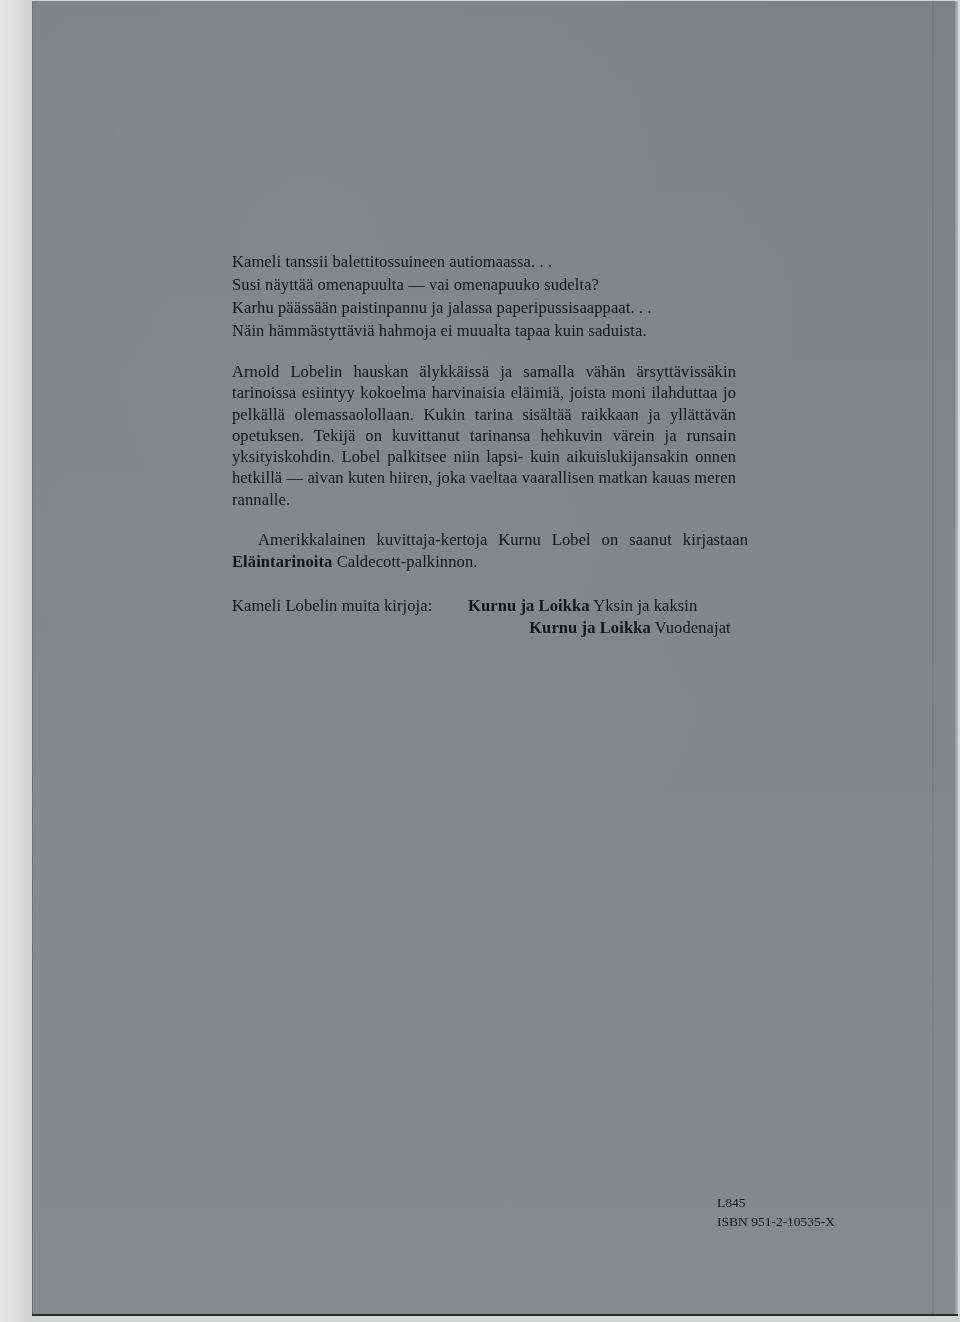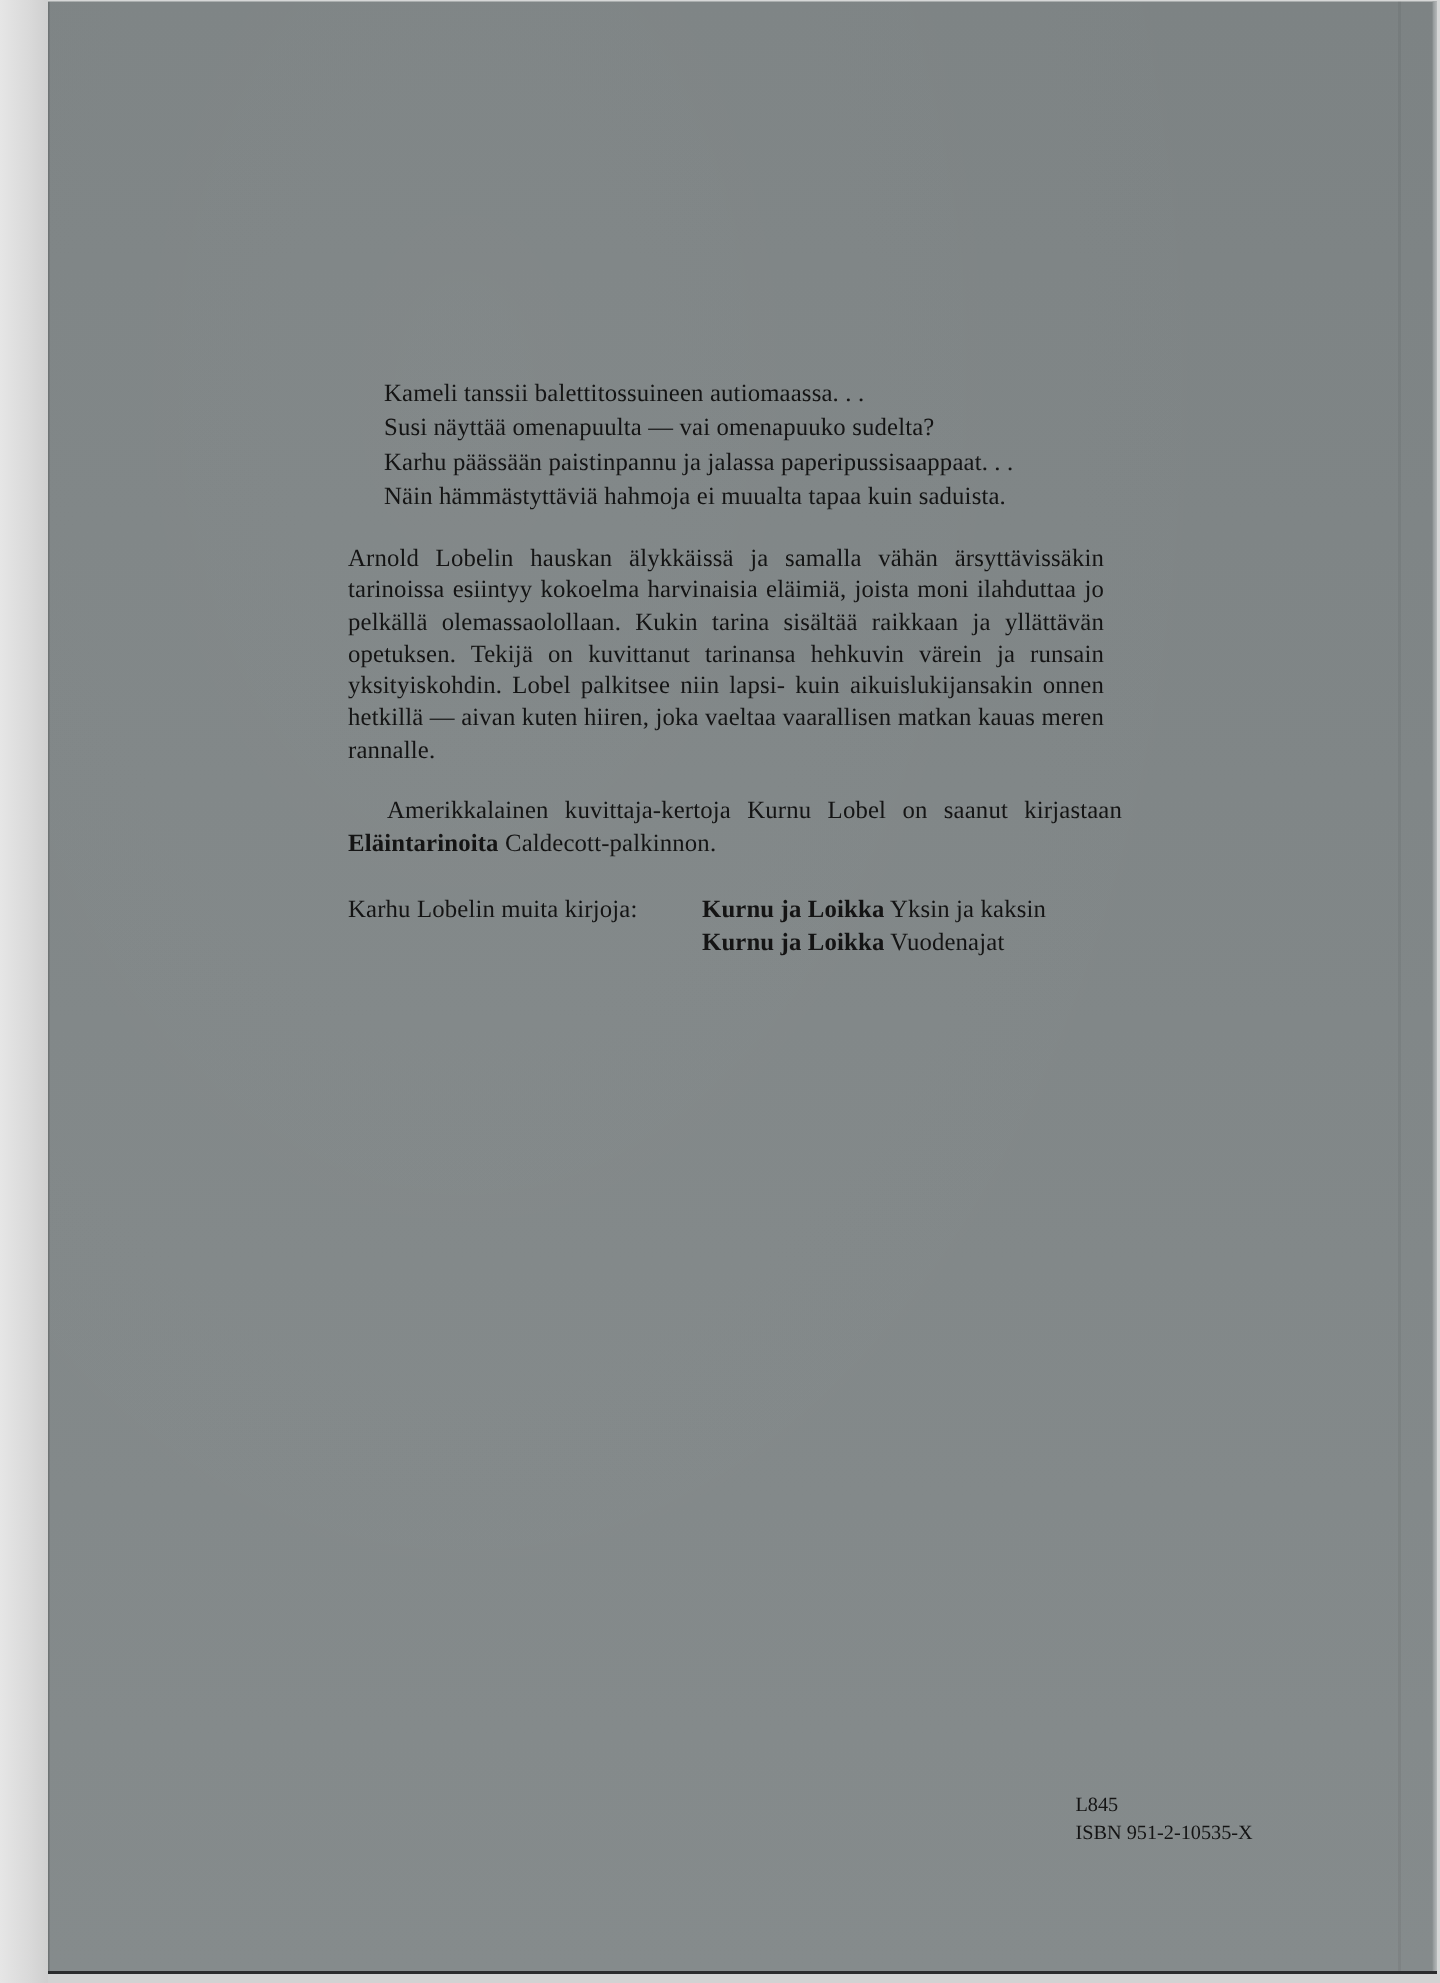--- a/index.html
+++ b/index.html
@@ -53,21 +53,21 @@
     left: 232px;
     width: 516px;
     color: #141414;
     font-size: 16.5px;
     letter-spacing: 0.1px;
   }
   .intro {
     top: 250px;
     line-height: 23px;
   }
-  .intro .line { display: block; white-space: nowrap; margin-left: 24px; }
+  .intro .line { display: block; white-space: nowrap; }
   .body-para {
     top: 361px;
     line-height: 21.3px;
     text-align: justify;
     text-align-last: left;
     width: 504px;
   }
   .award-para {
     top: 529px;
     line-height: 22px;
@@ -76,21 +76,21 @@
     text-align: justify;
   }
   .bold-title { font-weight: bold; }
   .other-books {
     top: 595px;
     line-height: 22px;
     width: 560px;
   }
   .other-books .row { display: flex; white-space: nowrap; }
   .other-books .label { width: 236px; flex: none; }
-  .other-books .row2 { padding-left: 236px; white-space: nowrap; }
+  .other-books .row2 { padding-left: 236px; white-space: nowrap; text-align: center; }
   .code-block {
     position: absolute;
     left: 717px;
     top: 1193px;
     color: #141414;
     font-size: 13.5px;
     line-height: 19px;
   }
   .code-block .line { display: block; white-space: nowrap; }
 </style>
@@ -112,21 +112,21 @@
   <span class="line">Karhu päässään paistinpannu ja jalassa paperipussisaappaat. . .</span>
   <span class="line">Näin hämmästyttäviä hahmoja ei muualta tapaa kuin saduista.</span>
 </div>
 
 <div class="text-block body-para">Arnold Lobelin hauskan älykkäissä ja samalla vähän ärsyttävissäkin tarinoissa esiintyy kokoelma harvinaisia eläimiä, joista moni ilahduttaa jo pelkällä olemassaolollaan. Kukin tarina sisältää raikkaan ja yllättävän opetuksen. Tekijä on kuvittanut tarinansa hehkuvin värein ja runsain yksityiskohdin. Lobel palkitsee niin lapsi- kuin aikuislukijansakin onnen hetkillä — aivan kuten hiiren, joka vaeltaa vaarallisen matkan kauas meren rannalle.</div>
 
 <div class="text-block award-para"><span>Amerikkalainen kuvittaja-kertoja Kurnu Lobel on saanut kirjastaan </span><span class="bold-title">Eläintarinoita</span><span> Caldecott-palkinnon.</span></div>
 
 <div class="text-block other-books">
   <div class="row">
-    <span class="label">Karhu Lobelin muita kirjoja:</span>
+    <span class="label">Kameli Lobelin muita kirjoja:</span>
     <span><span class="bold-title">Kurnu ja Loikka</span> <span>Yksin ja kaksin</span></span>
   </div>
   <div class="row2">
     <span class="bold-title">Kurnu ja Loikka</span> <span>Vuodenajat</span>
   </div>
 </div>
 
 <div class="code-block">
   <span class="line">L845</span>
   <span class="line">ISBN 951-2-10535-X</span>

